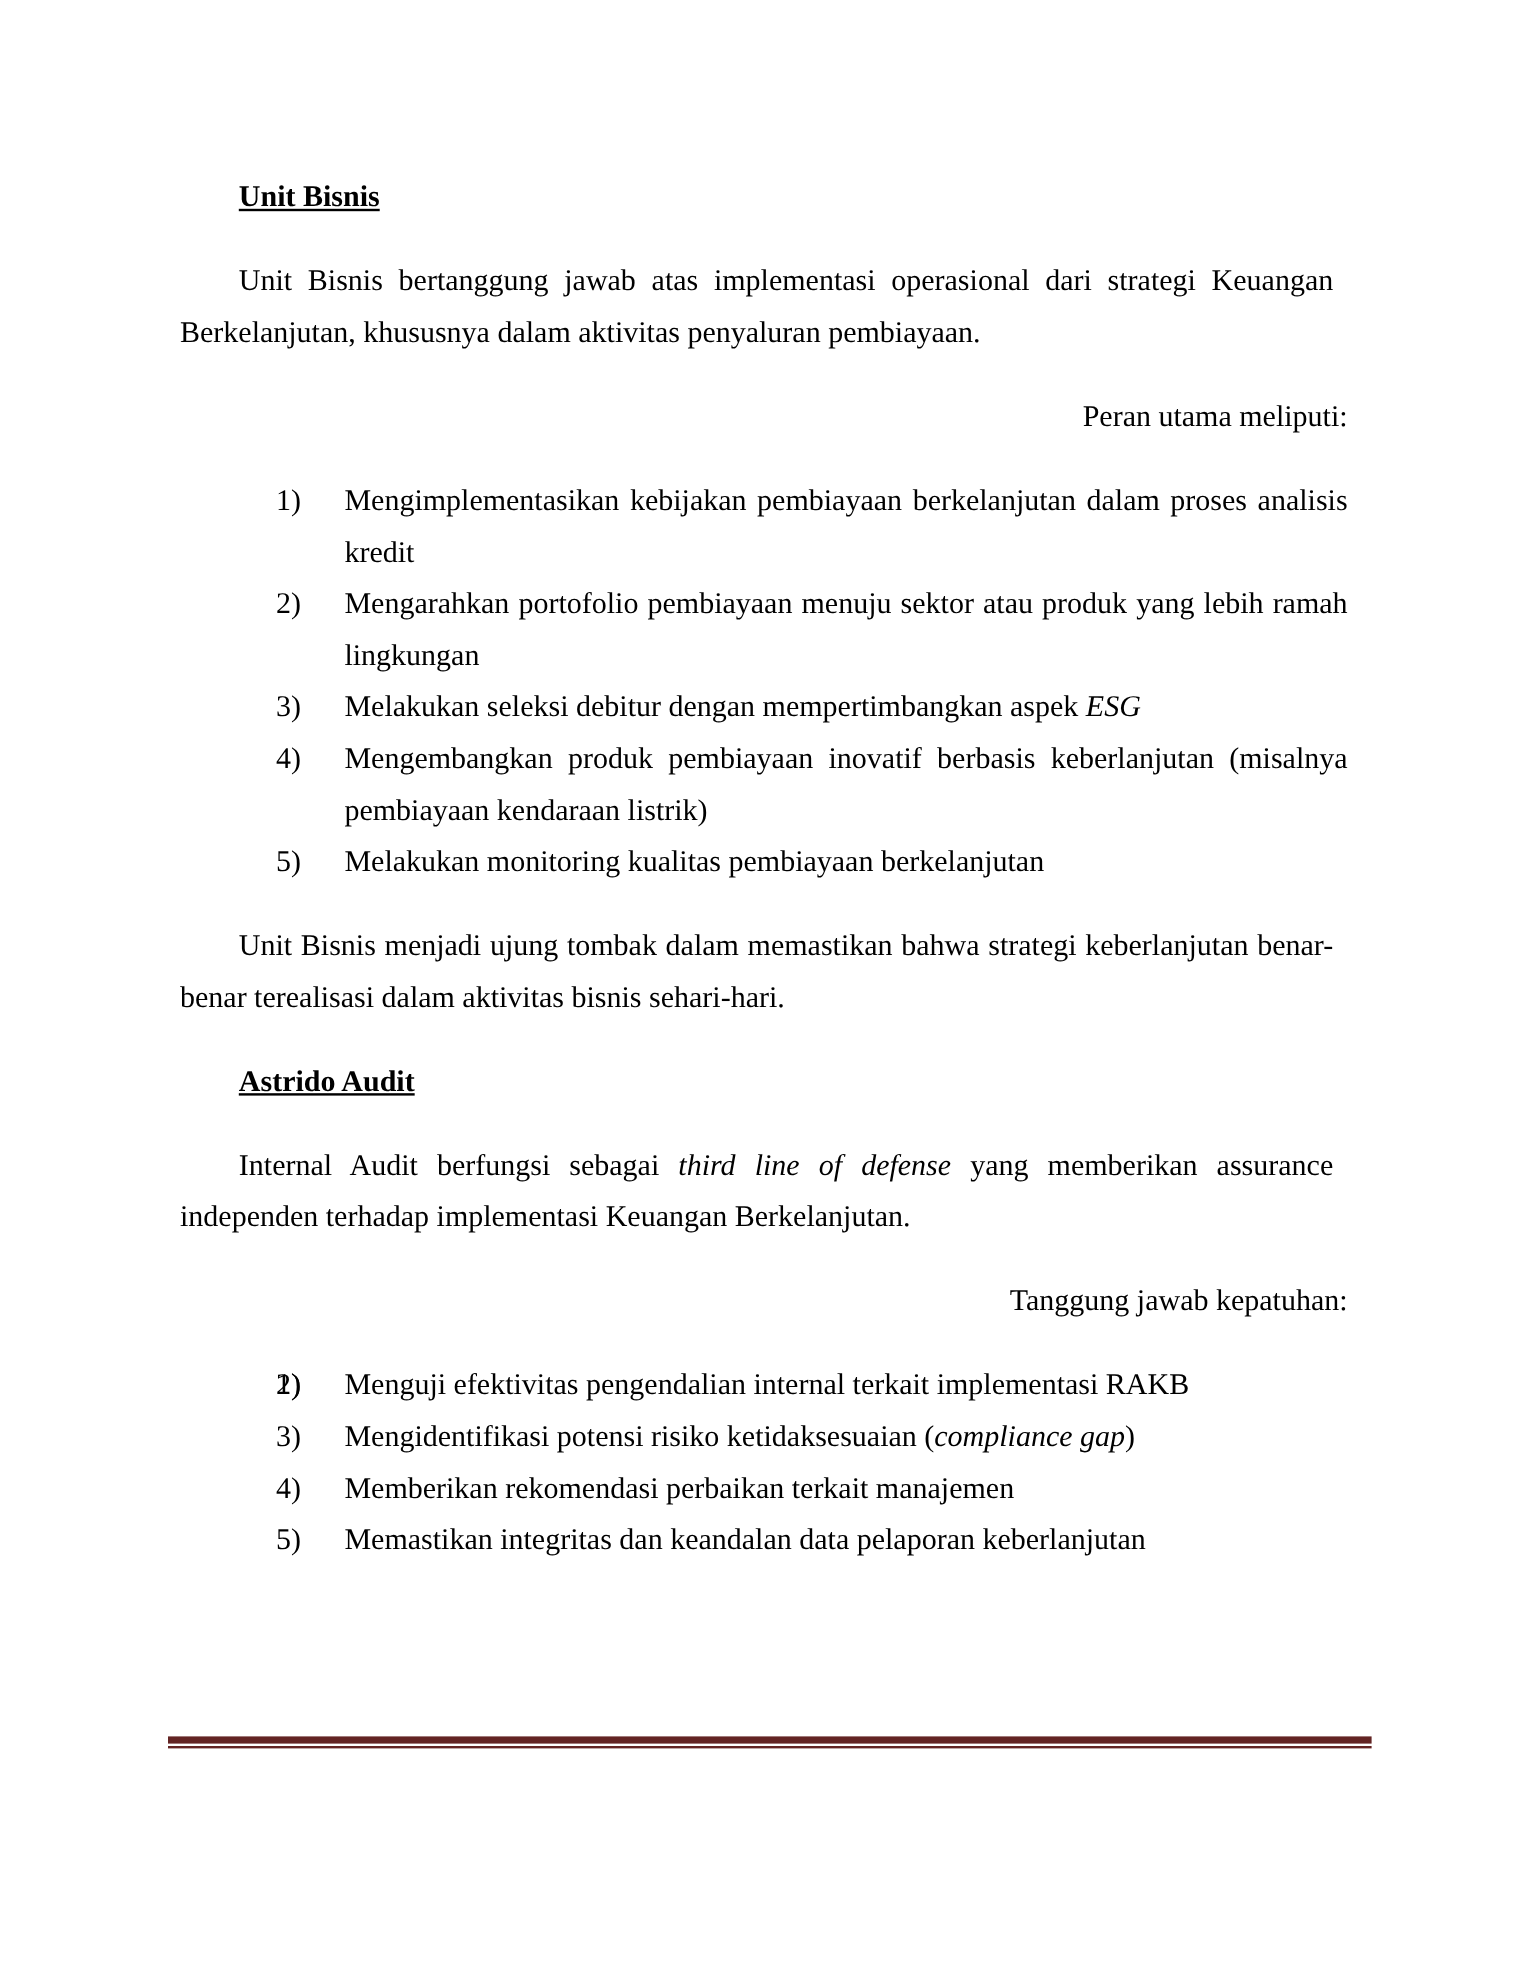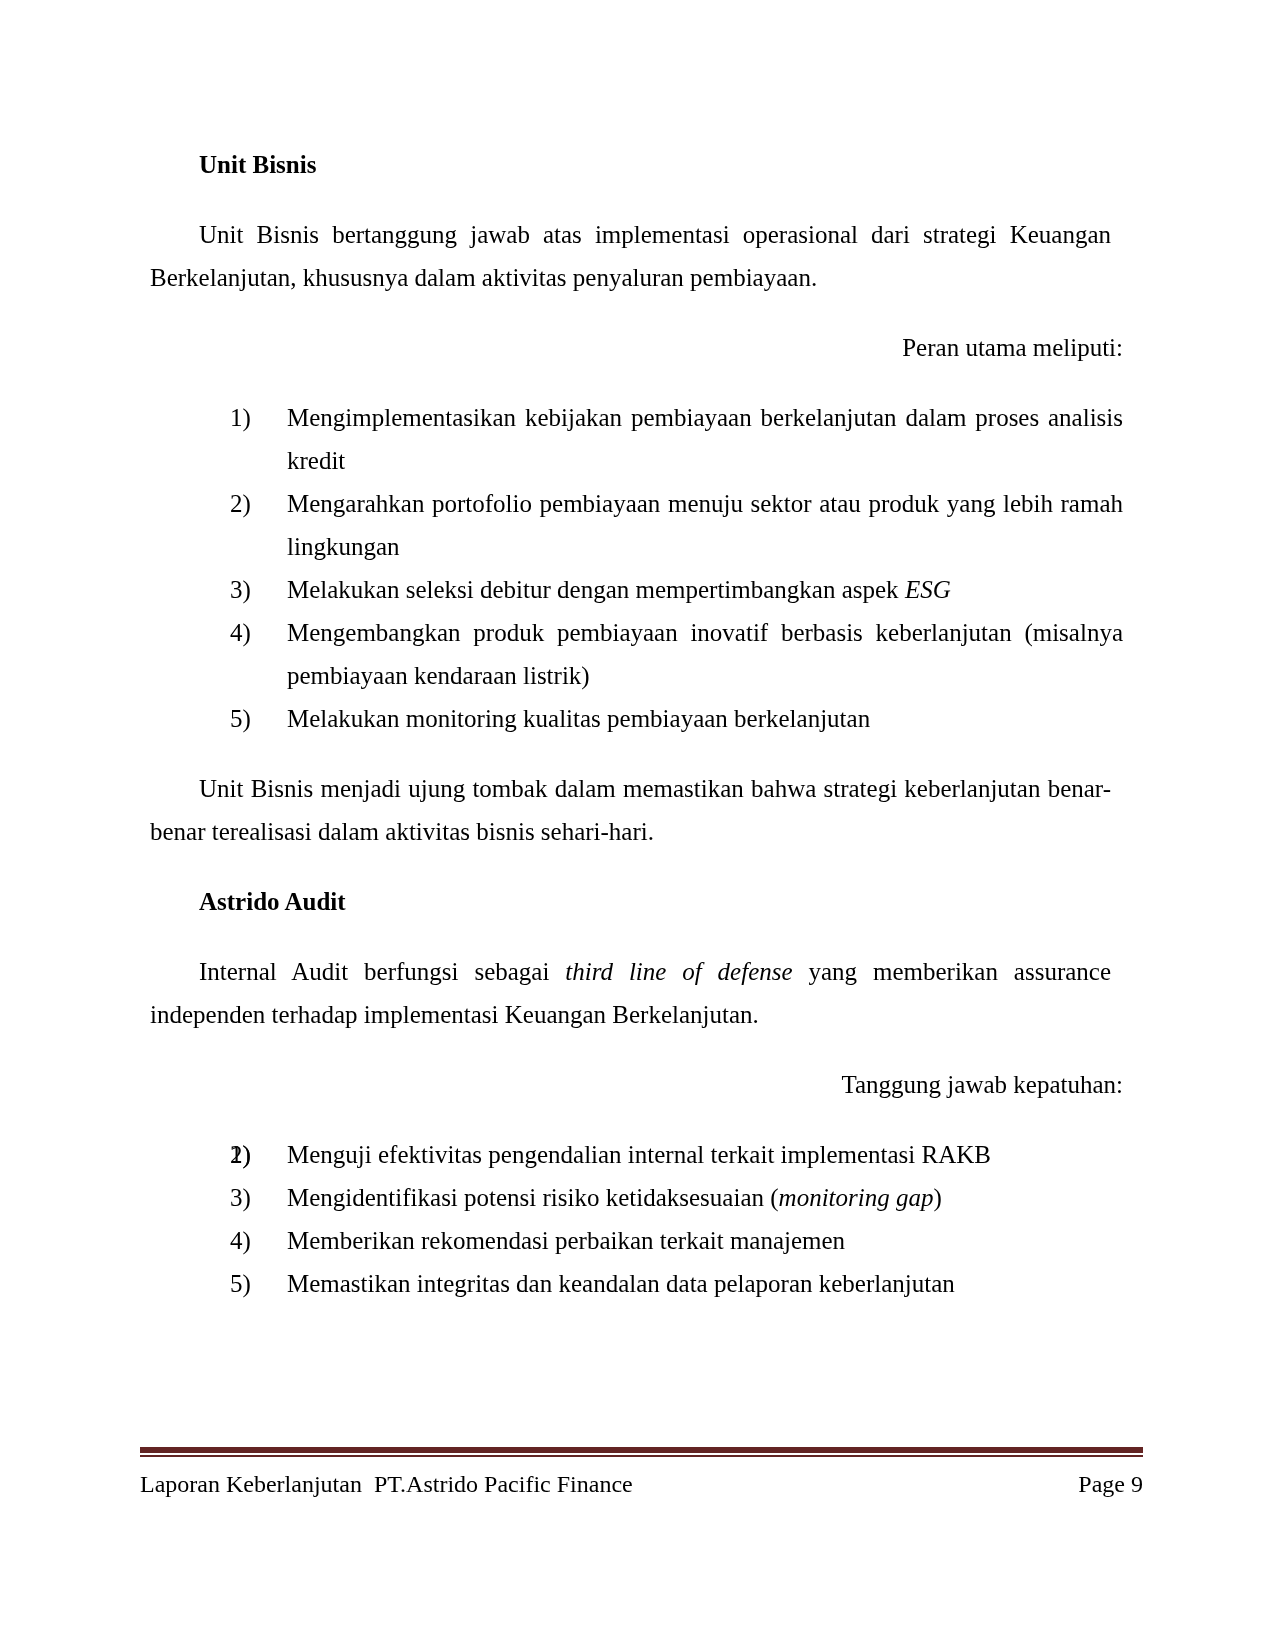--- a/index.html
+++ b/index.html
@@ -23,20 +23,21 @@
     left: 150px;
     top: 143px;
     width: 973px;
   }
   .heading {
     font-size: 25px;
     line-height: 43px;
     font-weight: bold;
     margin: 0 0 27px 0;
     padding-left: 49px;
+    text-decoration: underline;
   }
   .para {
     margin: 0 12px 27px 0;
     text-align: justify;
     text-indent: 49px;
   }
   .list-label {
     margin: 0 0 27px 0;
     text-align: right;
     text-indent: 49px;
@@ -89,29 +90,25 @@
         <div class="li"><span class="num">4)</span><span>Mengembangkan produk pembiayaan inovatif berbasis keberlanjutan (misalnya pembiayaan kendaraan listrik)</span></div>
         <div class="li"><span class="num">5)</span><span>Melakukan monitoring kualitas pembiayaan berkelanjutan</span></div>
       </div>
       <p class="para">Unit Bisnis menjadi ujung tombak dalam memastikan bahwa strategi keberlanjutan benar-benar terealisasi dalam aktivitas bisnis sehari-hari.</p>
       <h2 class="heading">Astrido Audit</h2>
       <p class="para">Internal Audit berfungsi sebagai <em>third line of defense</em> yang memberikan assurance independen terhadap implementasi Keuangan Berkelanjutan.</p>
       <p class="list-label">Tanggung jawab kepatuhan:</p>
       <div class="nlist">
         <div class="li"><span class="num">1)</span></div>
         <div class="li"><span class="num">2)</span><span>Menguji efektivitas pengendalian internal terkait implementasi RAKB</span></div>
-        <div class="li"><span class="num">3)</span><span>Mengidentifikasi potensi risiko ketidaksesuaian (<em>monitoring gap</em>)</span></div>
+        <div class="li"><span class="num">3)</span><span>Mengidentifikasi potensi risiko ketidaksesuaian (<em>compliance gap</em>)</span></div>
         <div class="li"><span class="num">4)</span><span>Memberikan rekomendasi perbaikan terkait manajemen</span></div>
         <div class="li"><span class="num">5)</span><span>Memastikan integritas dan keandalan data pelaporan keberlanjutan</span></div>
       </div>
     </div>
 
   <div class="footer">
     <div>
       <div class="rule-thick" style="background: rgb(99, 36, 35);"></div>
       <div class="rule-thin" style="background: rgb(99, 36, 35);"></div>
     </div>
-    <div class="footer-row">
-      <span class="footer-title">Laporan Keberlanjutan  PT.Astrido Pacific Finance</span>
-      <span>Page 9</span>
-    </div>
   </div>
 </div>
 
 </body></html>

